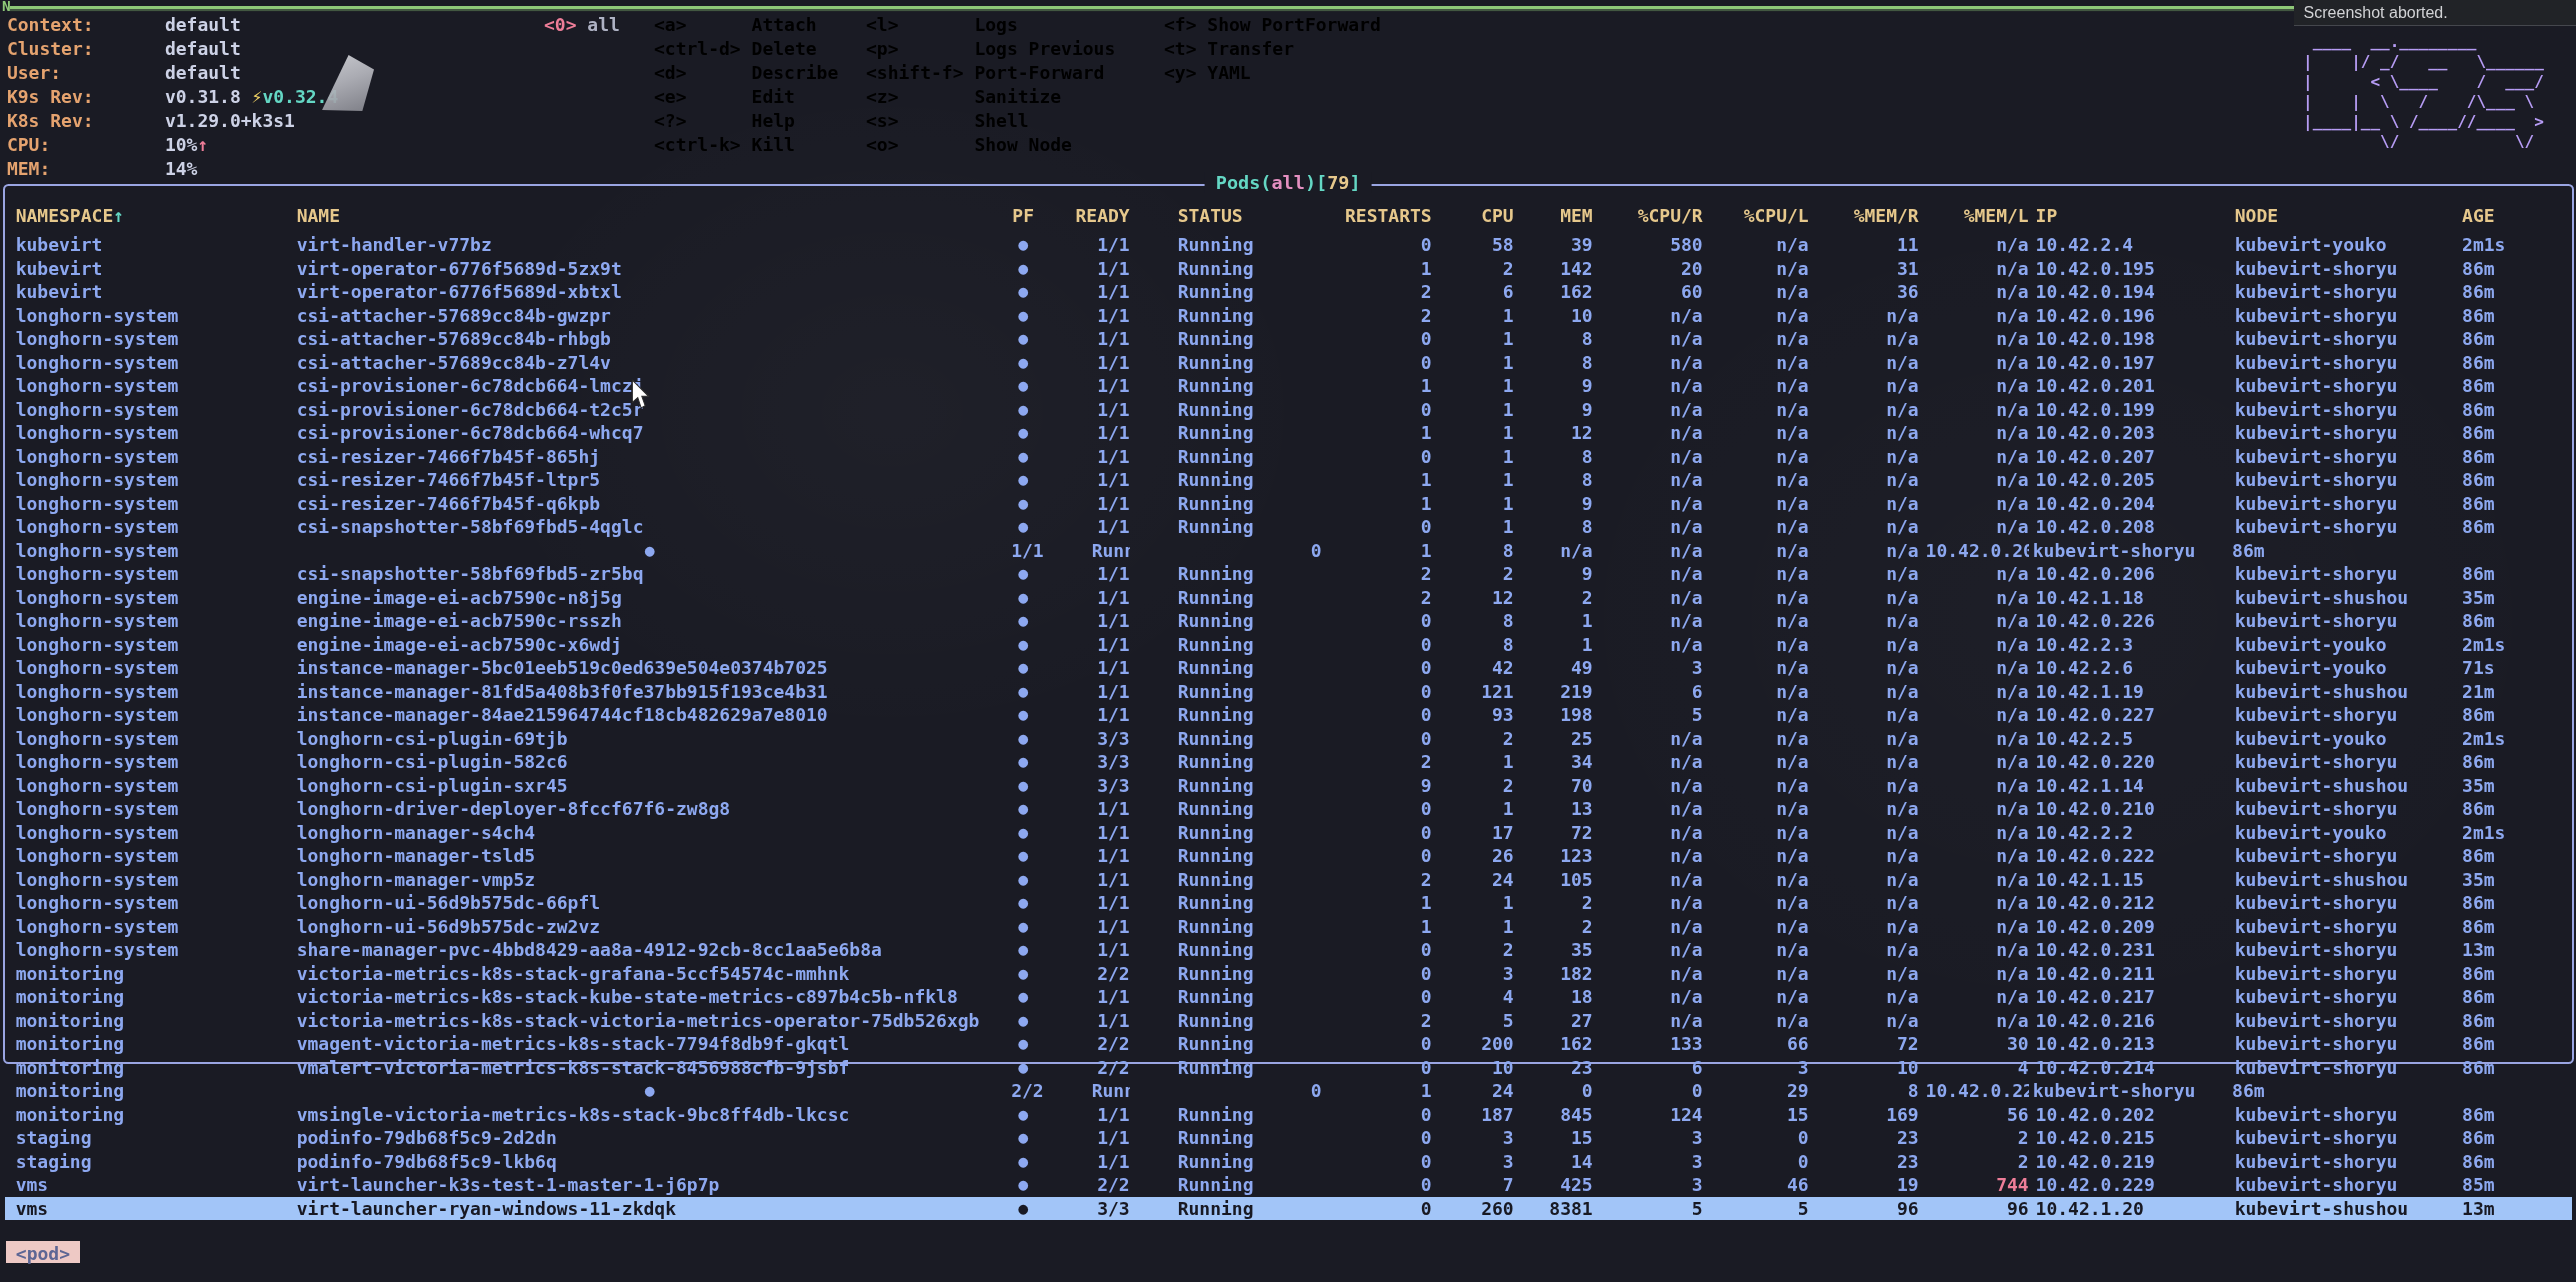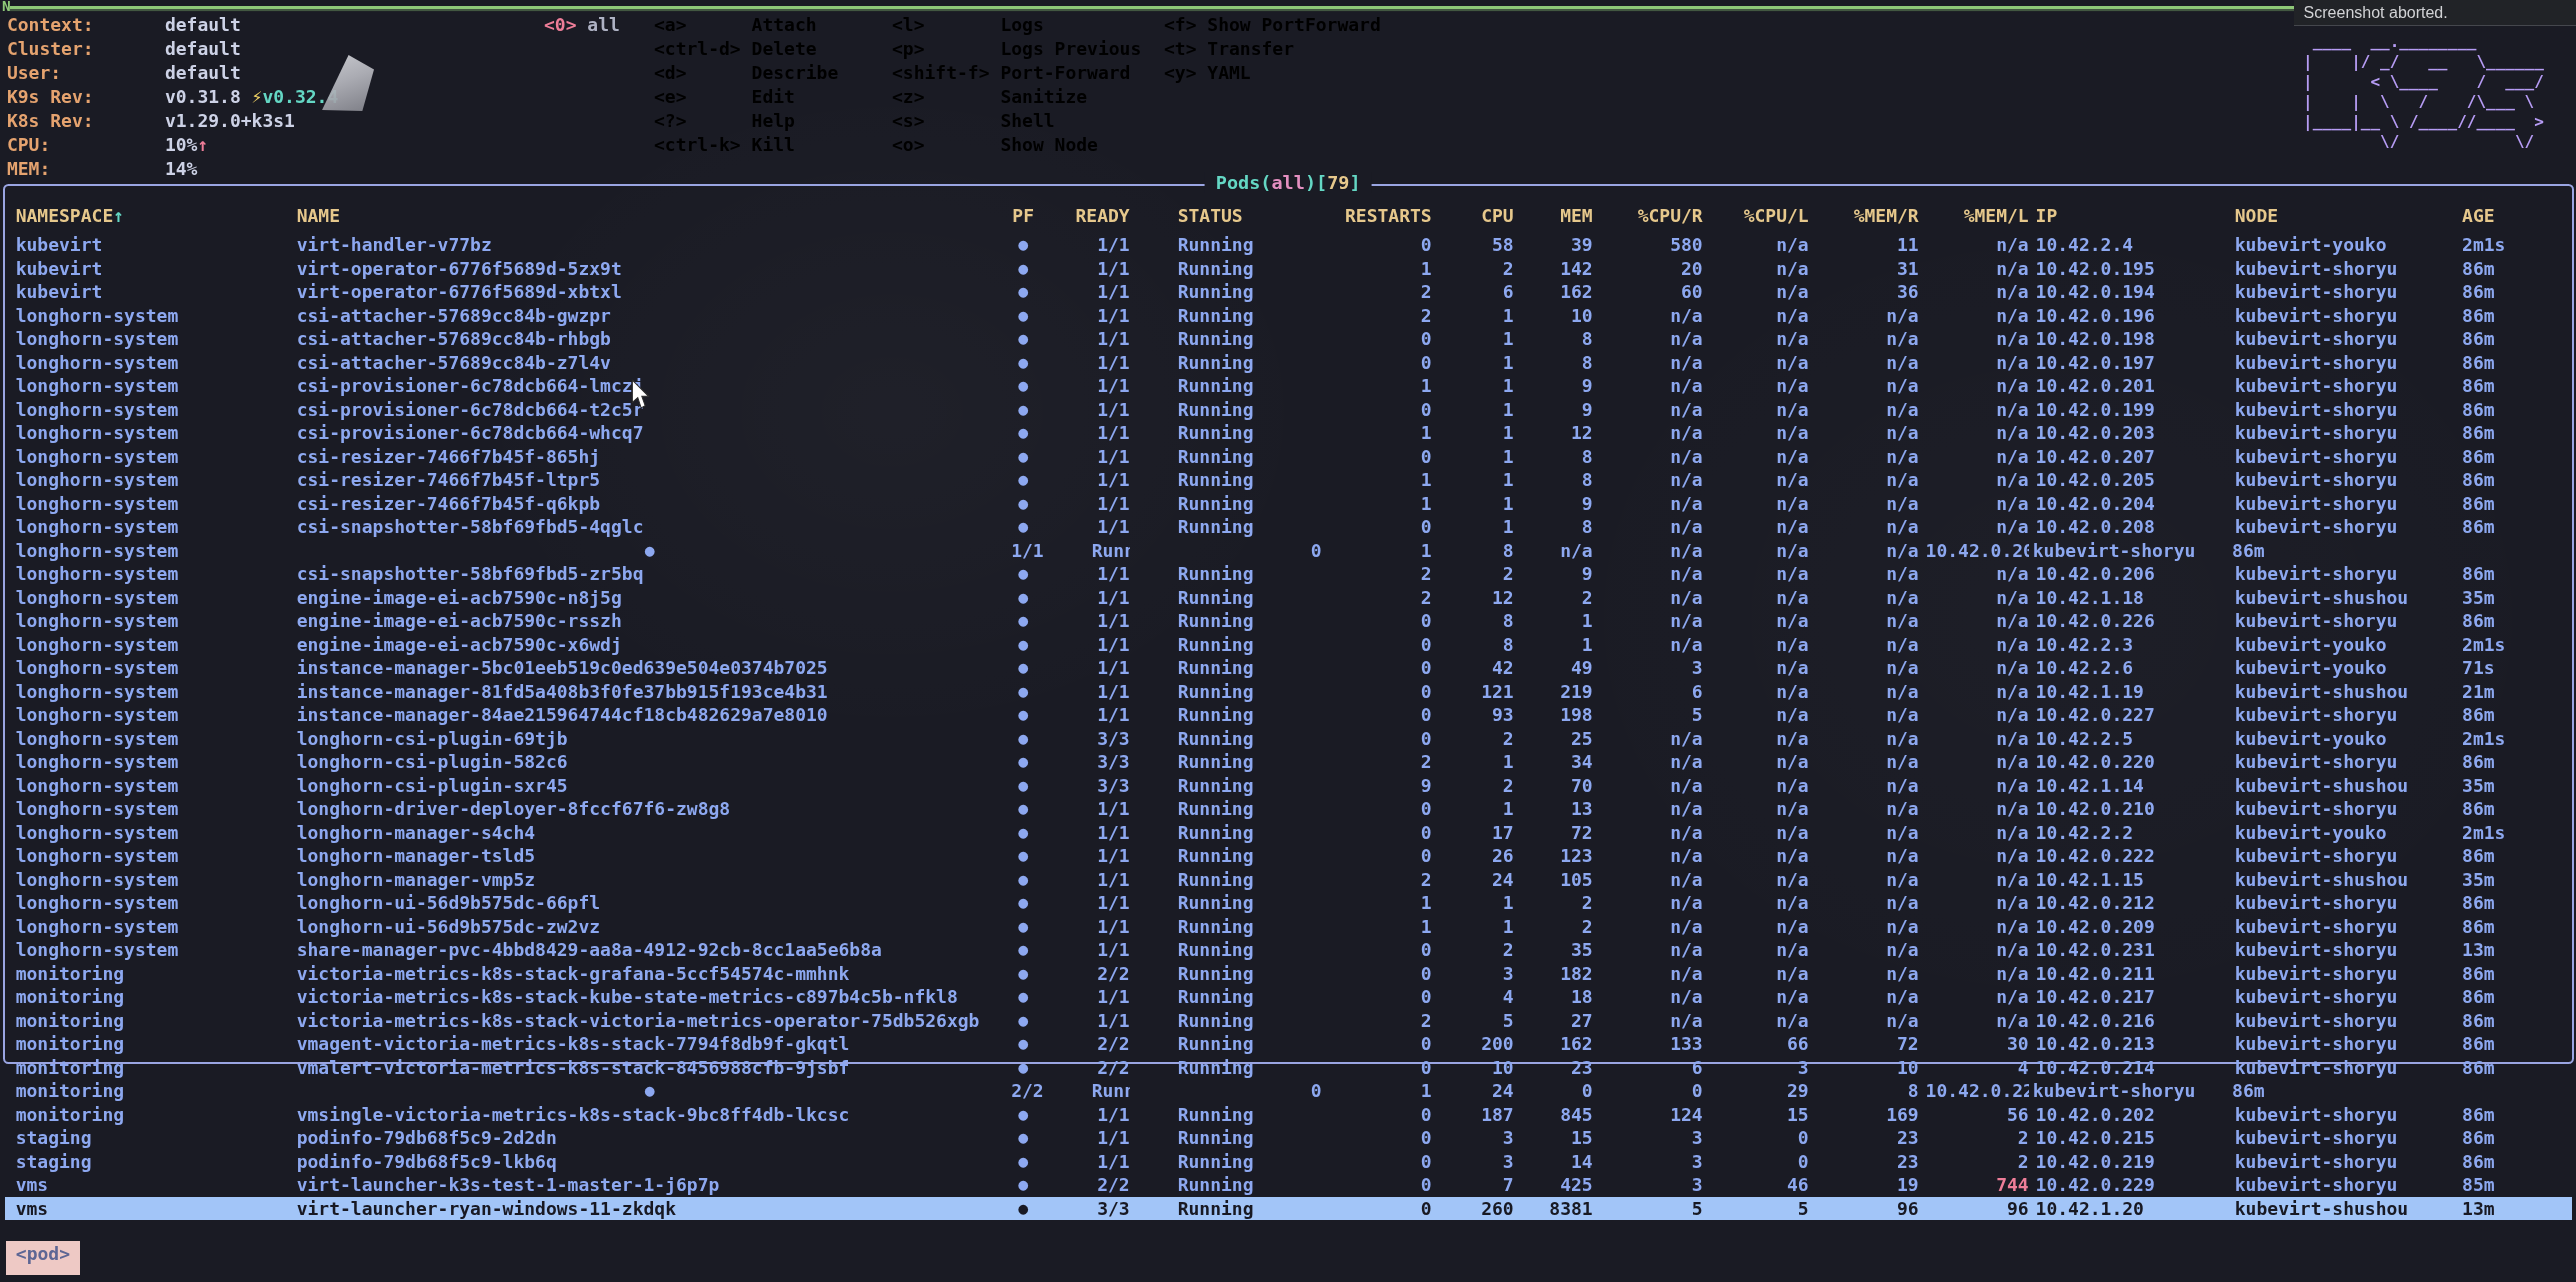--- a/index.html
+++ b/index.html
@@ -64,21 +64,21 @@
   .trow.selected{background:var(--sel-bg);color:var(--sel-fg);}
   .cell{white-space:pre;overflow:hidden;}
   .left{text-align:left;}.right{text-align:right;}.center{text-align:center;}
   .col-status{padding-left:48px;}
   .col-ip{padding-left:6.9px;}
   .col-node{padding-left:4.1px;}
   .col-age{padding-left:1.4px;}
   .pf-dot{font-size:16.5px;line-height:23px;}
   .alert{color:var(--pink);}
   
-  .crumb{position:absolute;left:5.5px;top:1241px;height:34px;background:var(--crumb-bg);
+  .crumb{position:absolute;left:5.5px;top:1241px;height:22px;background:var(--crumb-bg);
     color:var(--crumb-fg);font-size:18px;line-height:26px;padding:0 10.3px;}
   
   .cursor{position:absolute;left:631px;top:379px;}
 </style>
 </head>
 <body>
 
 <div class="screen">
 
   <span class="mode-indicator">N</span>
@@ -103,21 +103,21 @@
   <div class="hotkeys">
     <div class="hk" style="left:544px;top:0;"><span class="k pink">&lt;0&gt;</span><span class="lbl"> <span>all</span></span></div>
     <div class="hk-col" style="left:654px;">
         <div class="hk-row"><span class="k">&lt;a&gt;     </span><span class="lbl"> Attach</span></div>
         <div class="hk-row"><span class="k">&lt;ctrl-d&gt;</span><span class="lbl"> Delete</span></div>
         <div class="hk-row"><span class="k">&lt;d&gt;     </span><span class="lbl"> Describe</span></div>
         <div class="hk-row"><span class="k">&lt;e&gt;     </span><span class="lbl"> Edit</span></div>
         <div class="hk-row"><span class="k">&lt;?&gt;     </span><span class="lbl"> Help</span></div>
         <div class="hk-row"><span class="k">&lt;ctrl-k&gt;</span><span class="lbl"> Kill</span></div>
       </div>
-    <div class="hk-col" style="left:892px;">
+    <div class="hk-col" style="left:866px;">
         <div class="hk-row"><span class="k">&lt;l&gt;      </span><span class="lbl"> Logs</span></div>
         <div class="hk-row"><span class="k">&lt;p&gt;      </span><span class="lbl"> Logs Previous</span></div>
         <div class="hk-row"><span class="k">&lt;shift-f&gt;</span><span class="lbl"> Port-Forward</span></div>
         <div class="hk-row"><span class="k">&lt;z&gt;      </span><span class="lbl"> Sanitize</span></div>
         <div class="hk-row"><span class="k">&lt;s&gt;      </span><span class="lbl"> Shell</span></div>
         <div class="hk-row"><span class="k">&lt;o&gt;      </span><span class="lbl"> Show Node</span></div>
       </div>
     <div class="hk-col" style="left:1164px;">
         <div class="hk-row"><span class="k">&lt;f&gt;</span><span class="lbl"> Show PortForward</span></div>
         <div class="hk-row"><span class="k">&lt;t&gt;</span><span class="lbl"> Transfer</span></div>

